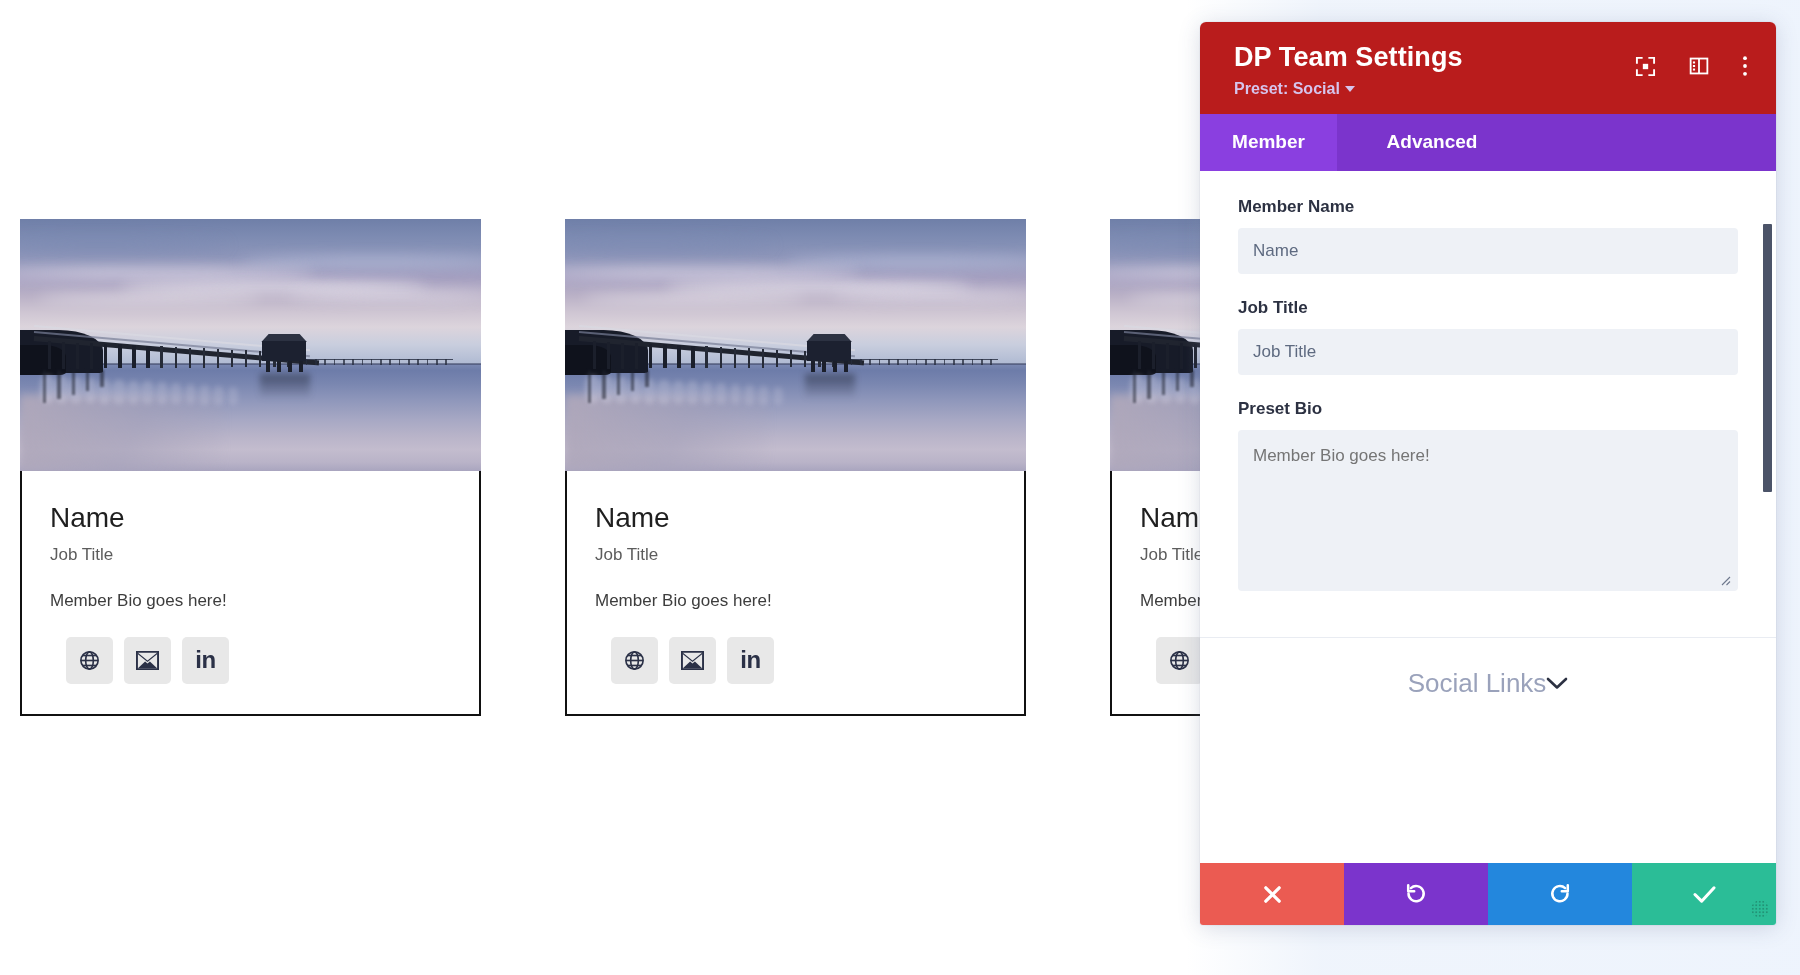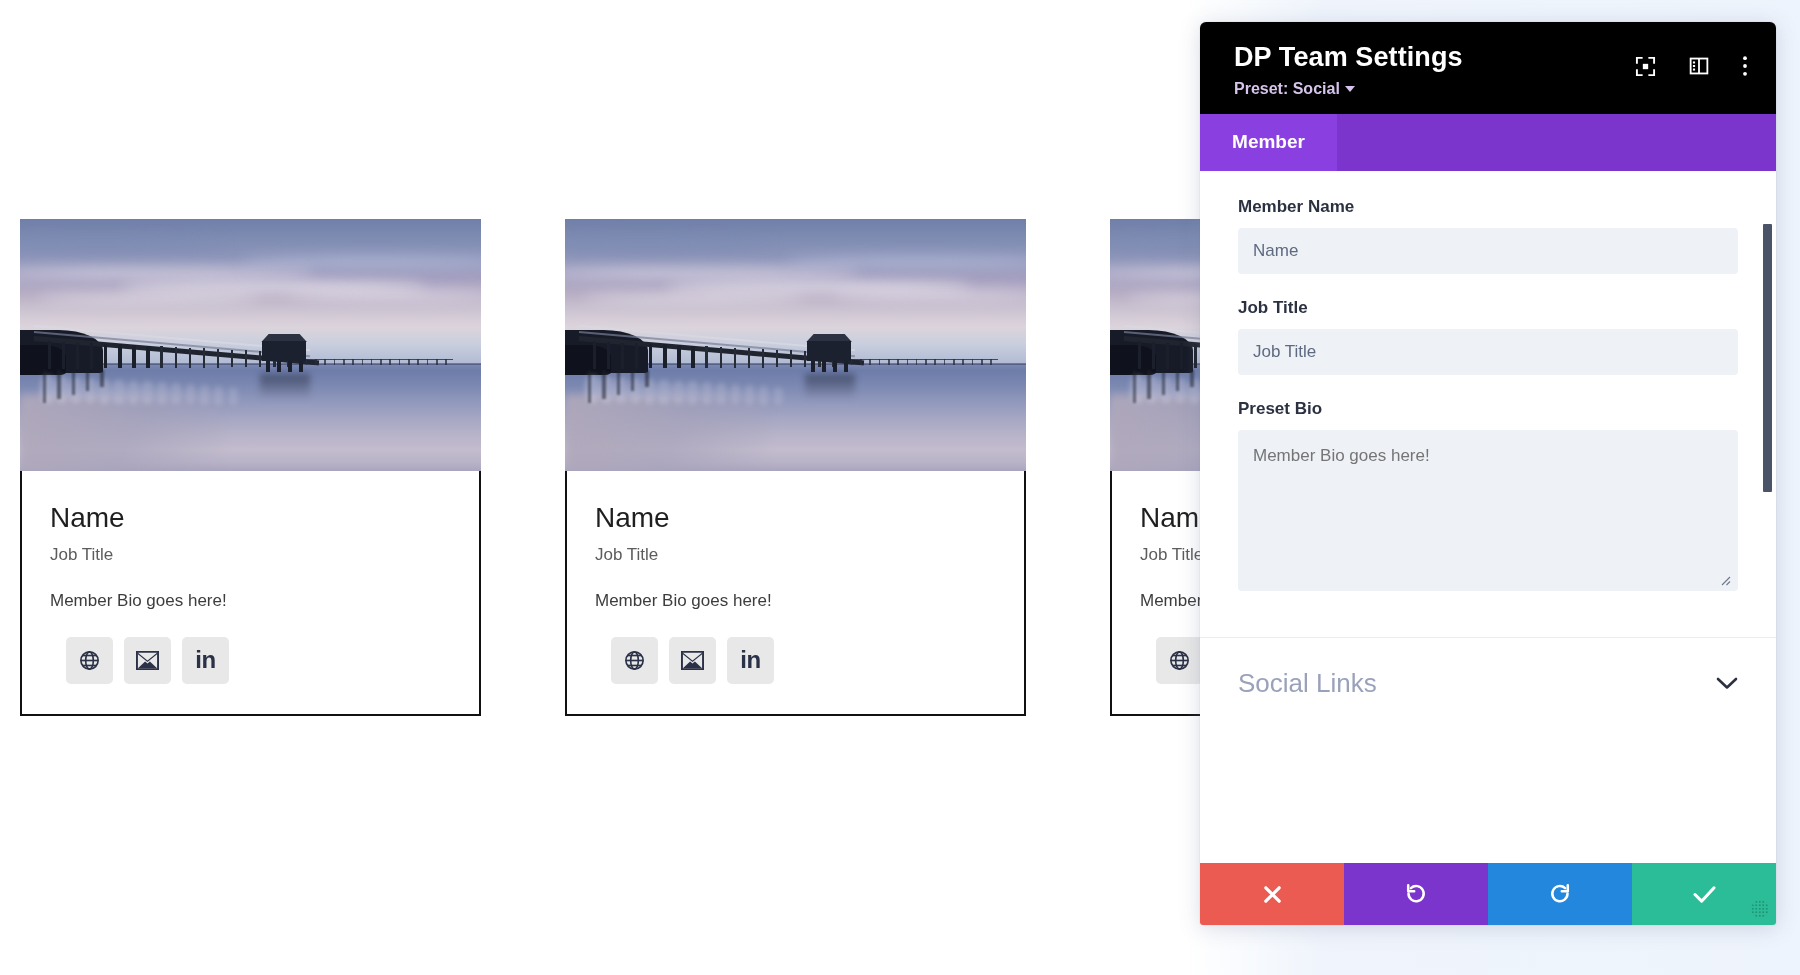--- a/index.html
+++ b/index.html
@@ -232,21 +232,21 @@
     background: #ffffff;
     border-radius: 6px 6px 3px 3px;
     box-shadow: 0 3px 22px rgba(60,70,110,.18), 0 0 0 1px rgba(90,100,140,.05);
     display: flex;
     flex-direction: column;
     overflow: hidden;
     font-family: "Liberation Sans", sans-serif;
   }
 
   .panel-header {
-    background: #000000;
+    background: #b91c1c;
     padding: 20px 34px 16px 34px;
     position: relative;
     flex: 0 0 auto;
   }
   .panel-title {
     color: #ffffff;
     font-size: 27px;
     font-weight: bold;
     letter-spacing: .1px;
     line-height: 1.15;
@@ -346,21 +346,21 @@
     position: absolute; right: 7px; bottom: 6px;
     width: 13px; height: 13px;
     pointer-events: none;
     color: #6d778c;
   }
   .after-bio { height: 46px; }
 
   .accordion-row {
     display: flex;
     align-items: center;
-    justify-content: space-between;
+    justify-content: center;
     padding: 30px 38px 30px 38px;
     border-top: 1px solid #e9ecf2;
     cursor: pointer;
   }
   .accordion-title {
     font-size: 26px;
     color: #9aa2bb;
     font-weight: 400;
   }
   .chev {
@@ -813,20 +813,21 @@
             <circle cx="3" cy="3.2" r="1.9"></circle>
               <circle cx="3" cy="11" r="1.9"></circle>
               <circle cx="3" cy="18.8" r="1.9"></circle>
           </svg>
         </span>
       </div>
     </div>
 
     <div class="panel-tabs">
       <div class="panel-tab t-content">Member</div>
+      <div class="panel-tab t-advanced">Advanced</div>
     </div>
 
     <div class="panel-scroll">
       <div class="scroll-inner">
 
         <div class="field-block first">
           <div class="field-label">Member Name</div>
           <input class="field-input" type="text" placeholder="Name" style="">
         </div>
 

